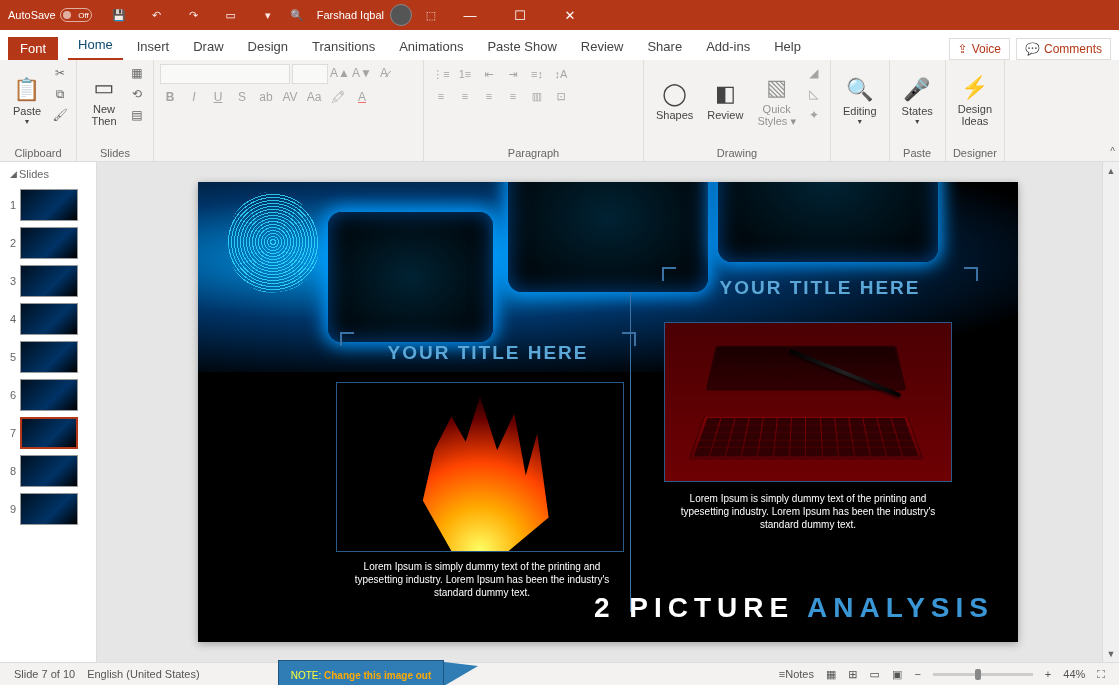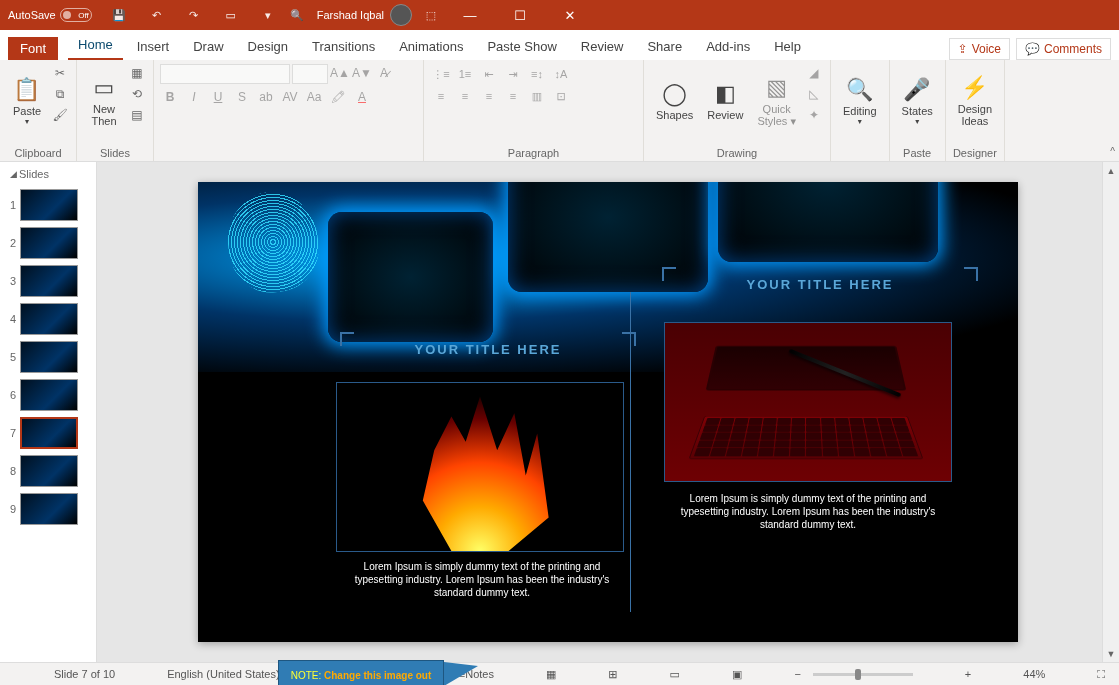--- a/index.html
+++ b/index.html
@@ -51,21 +51,21 @@
 .thumb.active .mini { border:2px solid #b43717; }
 
 .canvas-area { flex:1; display:flex; align-items:center; justify-content:center; position:relative; }
 .slide { width:820px; height:460px; background:#000; position:relative; overflow:hidden; box-shadow:0 2px 8px rgba(0,0,0,0.3); }
 
 
 .kbd-bg { position:absolute; top:0; left:0; right:0; height:190px; background:radial-gradient(ellipse at 25% 40%, #0af 0%, #036 40%, #000 80%); }
 .fingerprint { position:absolute; top:10px; left:30px; width:90px; height:100px; border-radius:50% 50% 45% 45%; background:repeating-radial-gradient(circle at 50% 50%, transparent 0 2px, #3df 2px 3px); opacity:0.85; transform:rotate(-8deg); }
 .key-glow { position:absolute; border-radius:14px; box-shadow:0 0 18px 4px #09f, inset 0 0 22px #048; background:radial-gradient(#023,#000); }
 .sec { position:absolute; }
-.sec-title { color:#5aa7d8; font-weight:bold; font-size:13px; letter-spacing:2px; text-align:center; }
+.sec-title { color:#5aa7d8; font-weight:bold; font-size:19px; letter-spacing:2px; text-align:center; }
 .sec-desc { color:#fff; font-size:10px; text-align:center; line-height:1.3; }
 .corners { position:absolute; pointer-events:none; }
 .corners span { position:absolute; width:14px; height:14px; border:2px solid #3a72a6; }
 .corners .tl { top:0; left:0; border-right:none; border-bottom:none; }
 .corners .tr { top:0; right:0; border-left:none; border-bottom:none; }
 .img-frame { position:absolute; border:1px solid #2a5a8a; background:#000; }
 .fire { position:absolute; inset:0; background:radial-gradient(circle at 50% 100%, #ff6 0%, #fa0 20%, #f40 40%, #600 60%, #000 75%); clip-path:polygon(40% 100%,30% 70%,34% 40%,40% 20%,45% 35%,50% 8%,56% 40%,62% 18%,66% 55%,70% 30%,74% 80%,60% 100%); }
 .laptop-bg { position:absolute; inset:0; background:linear-gradient(#4a0003,#6e0003); }
 .laptop-screen { position:absolute; top:14px; left:46px; width:190px; height:60px; background:linear-gradient(#1a0001,#300003); border-radius:3px; transform:perspective(380px) rotateX(42deg); border:2px solid #2a0002; }
 .laptop-kbd { position:absolute; top:78px; left:32px; width:218px; height:70px; background:linear-gradient(#7e0005,#5a0004); border-radius:3px; transform:perspective(380px) rotateX(52deg); border:1px solid #3a0003; display:grid; grid-template-columns:repeat(14,1fr); grid-template-rows:repeat(5,1fr); gap:1px; padding:3px; }
@@ -78,21 +78,21 @@
 .note-box { position:absolute; left:181px; top:498px; width:166px; background:#307cb4; color:#fff; font-size:10px; padding:8px; text-align:center; line-height:1.35; border:1px solid #1e5680; }
 .note-box b { color:#ffaa00; }
 .note-arrow { position:absolute; left:347px; top:500px; width:0; height:0; border-left:34px solid #307cb4; border-top:4px solid transparent; border-bottom:20px solid transparent; }
 
 .vscroll { position:absolute; right:0; top:0; width:17px; height:100%; background:#f0f0f0; border-left:1px solid #ddd; }
 .vscroll .ar { height:17px; display:flex; align-items:center; justify-content:center; font-size:9px; color:#666; }
 
 
 .statusbar { height:23px; background:#f3f2f1; border-top:1px solid #ddd; display:flex; align-items:center; font-size:11px; color:#555; padding:0 8px; }
 .statusbar .sep { flex:1; }
-.statusbar .btn { padding:0 6px; display:flex; align-items:center; height:22px;margin-left:40px; }
+.statusbar .btn { padding:0 6px; display:flex; align-items:center; height:22px; }
 .zoom-slider { width:100px; height:3px; background:#ccc; position:relative; margin:0 6px; }
 .zoom-slider::after { content:''; position:absolute; left:42%; top:-4px; width:6px; height:11px; background:#888; border-radius:2px; }
 </style>
 </head>
 <body>
 
 <div class="titlebar">
   <div class="qat">
     <div class="autosave">
       <span>AutoSave</span>
@@ -428,20 +428,23 @@
               <div></div>
               <div></div>
             </div>
           <div class="stylus"></div>
         </div>
       </div>
       <div class="sec" style="left:476px;top:310px;width:268px">
         <div class="sec-desc">Lorem Ipsum is simply dummy text of the printing and typesetting industry. Lorem Ipsum has been the industry's standard dummy text.</div>
       </div>
 
+      <div class="slide-heading">
+        <span>2 PICTURE </span><span class="accent">ANALYSIS</span>
+      </div>
     </div>
 
     <div class="note-box">
       <span style="color:#ff3">NOTE:</span><b> Change this image out with your own,</b><span> along with the other images in this presentation if you wish. To do so, click on the image and hit delete. Then click the  icon in the middle of the box and find your image and insert.</span>
     </div>
     <div class="note-arrow"></div>
 
     <div class="vscroll">
       <div class="ar">▲</div>
       <div style="height:calc(100% - 34px)"></div>

